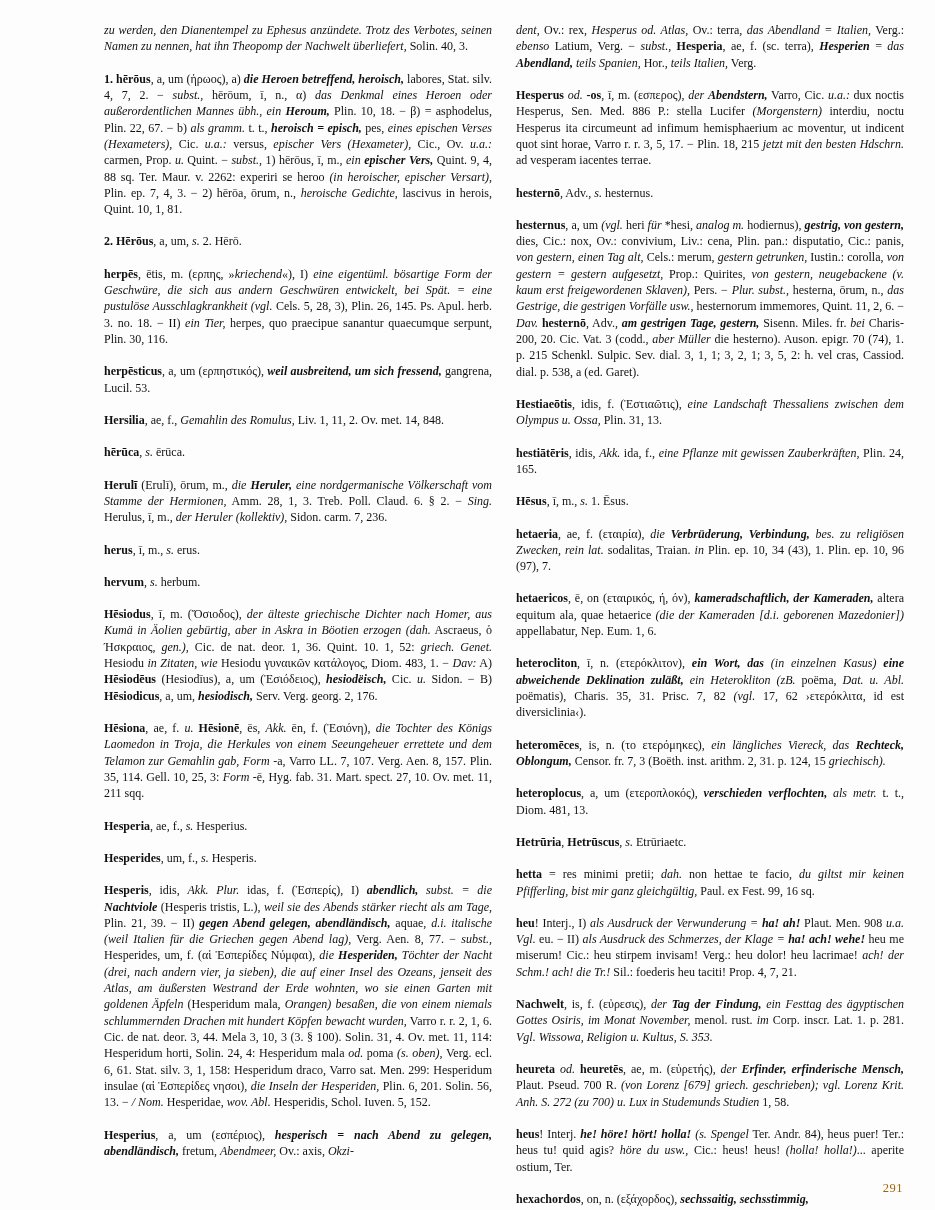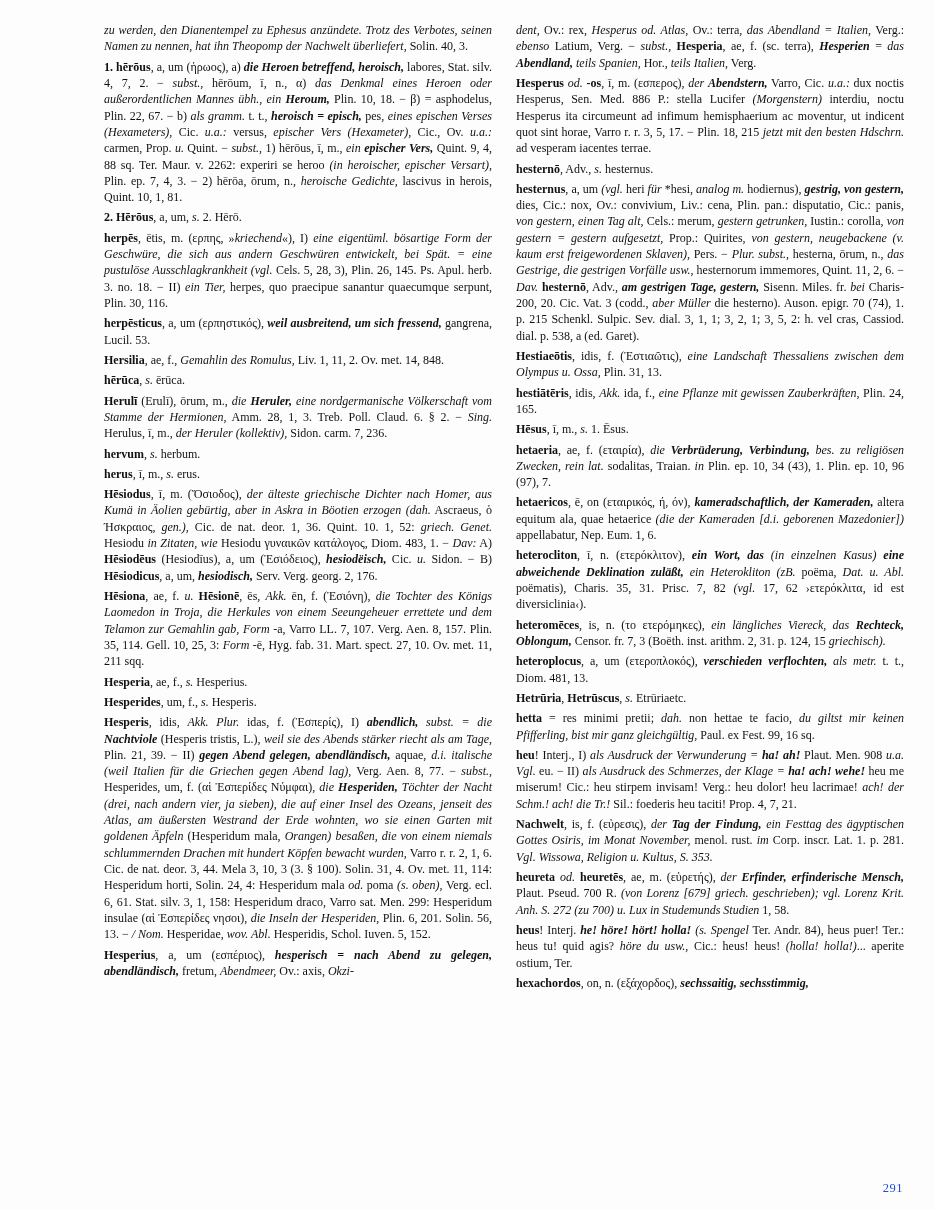--- a/index.html
+++ b/index.html
@@ -37,33 +37,33 @@
     text-justify: inter-word;
     hyphens: manual;
     -webkit-hyphens: manual;
   }
   .entry {
     margin: 0;
     padding: 0;
     text-indent: 0;
     text-align: justify;
   }
-  .entry + .entry { margin-top: 4px; }
+  .entry + .entry { margin-top: 16px; }
   
   .hw { font-weight: bold; }
   .it { font-style: italic; }
   .bi { font-weight: bold; font-style: italic; }
   .ul { }
   .pagenum {
     position: absolute;
     right: 32px;
     bottom: 14px;
     font-size: 12.5px;
     font-family: "Liberation Serif", serif;
-    color: #1d4ed8;
+    color: #a16207;
     letter-spacing: 0.5px;
   }
   
   .entry:last-child { }
 </style>
 </head>
 <body>
 
 <div id="page">
 
@@ -71,22 +71,22 @@
 
     <div class="column" id="col-left">
         <p class="entry"><span class="it">zu werden, den Dianentempel zu Ephesus anzündete. Trotz des Verbotes, seinen Namen zu nennen, hat ihn Theopomp der Nachwelt überliefert,</span> Solin. 40, 3.</p>
         <p class="entry"><span class="hw">1. hērōus</span>, a, um (ἡρωος), a) <span class="bi">die Heroen betreffend, heroisch,</span> labores, Stat. silv. 4, 7, 2. − <span class="it">subst.,</span> hērōum, ī, n., α) <span class="it">das Denkmal eines Heroen oder außerordentlichen Mannes übh., ein <span class="bi">Heroum,</span></span> Plin. 10, 18. − β) = asphodelus, Plin. 22, 67. − b) <span class="it">als gramm.</span> t. t., <span class="bi">heroisch = episch,</span> pes, <span class="it">eines epischen Verses (Hexameters),</span> Cic. <span class="it">u.a.:</span> versus, <span class="it">epischer Vers (Hexameter),</span> Cic., Ov. <span class="it">u.a.:</span> carmen, Prop. <span class="it">u.</span> Quint. − <span class="it">subst.,</span> 1) hērōus, ī, m., <span class="it">ein <span class="bi">epischer Vers,</span></span> Quint. 9, 4, 88 sq. Ter. Maur. v. 2262: experiri se heroo <span class="it">(in heroischer, epischer Versart),</span> Plin. ep. 7, 4, 3. − 2) hērōa, ōrum, n., <span class="it">heroische Gedichte,</span> lascivus in herois, Quint. 10, 1, 81.</p>
         <p class="entry"><span class="hw">2. Hērōus</span>, a, um, <span class="it">s.</span> 2. Hērō.</p>
         <p class="entry"><span class="hw">herpēs</span>, ētis, m. (ερπης, »<span class="it">kriechend</span>«), I) <span class="it">eine eigentüml. bösartige Form der Geschwüre, die sich aus andern Geschwüren entwickelt, bei Spät. = eine pustulöse Ausschlagkrankheit (vgl.</span> Cels. 5, 28, 3), Plin. 26, 145. Ps. Apul. herb. 3. no. 18. − II) <span class="it">ein Tier,</span> herpes, quo praecipue sanantur quaecumque serpunt, Plin. 30, 116.</p>
         <p class="entry"><span class="hw">herpēsticus</span>, a, um (ερπηστικός), <span class="bi">weil ausbreitend, um sich fressend,</span> gangrena, Lucil. 53.</p>
         <p class="entry"><span class="hw">Hersilia</span>, ae, f., <span class="it">Gemahlin des Romulus,</span> Liv. 1, 11, 2. Ov. met. 14, 848.</p>
         <p class="entry"><span class="hw">hērūca</span>, <span class="it">s.</span> ērūca.</p>
         <p class="entry"><span class="hw">Herulī</span> (Erulī), ōrum, m., <span class="it">die <span class="bi">Heruler,</span> eine nordgermanische Völkerschaft vom Stamme der Hermionen,</span> Amm. 28, 1, 3. Treb. Poll. Claud. 6. § 2. − <span class="it">Sing.</span> Herulus, ī, m., <span class="it">der Heruler (kollektiv),</span> Sidon. carm. 7, 236.</p>
+        <p class="entry"><span class="hw">herus</span>, ī, m., <span class="it">s.</span> erus.</p>
         <p class="entry"><span class="hw">hervum</span>, <span class="it">s.</span> herbum.</p>
-        <p class="entry"><span class="hw">herus</span>, ī, m., <span class="it">s.</span> erus.</p>
         <p class="entry"><span class="hw">Hēsiodus</span>, ī, m. (Ὅσιοδος), <span class="it">der älteste griechische Dichter nach Homer, aus Kumä in Äolien gebürtig, aber in Askra in Böotien erzogen (dah.</span> Ascraeus, ὁ Ήσκραιος, <span class="it">gen.),</span> Cic. de nat. deor. 1, 36. Quint. 10. 1, 52: <span class="it">griech. Genet.</span> Hesiodu <span class="it">in Zitaten, wie</span> Hesiodu γυναικῶν κατάλογος, Diom. 483, 1. − <span class="it">Dav:</span> A) <span class="hw">Hēsiodēus</span> (Hesiodīus), a, um (Ἑσιόδειος), <span class="bi">hesiodëisch,</span> Cic. <span class="it">u.</span> Sidon. − B) <span class="hw">Hēsiodicus</span>, a, um, <span class="bi">hesiodisch,</span> Serv. Verg. georg. 2, 176.</p>
         <p class="entry"><span class="hw">Hēsiona</span>, ae, f. <span class="it">u.</span> <span class="hw">Hēsionē</span>, ēs, <span class="it">Akk.</span> ēn, f. (Ἑσιόνη), <span class="it">die Tochter des Königs Laomedon in Troja, die Herkules von einem Seeungeheuer errettete und dem Telamon zur Gemahlin gab, Form</span> -a, Varro LL. 7, 107. Verg. Aen. 8, 157. Plin. 35, 114. Gell. 10, 25, 3: <span class="it">Form</span> -ē, Hyg. fab. 31. Mart. spect. 27, 10. Ov. met. 11, 211 sqq.</p>
         <p class="entry"><span class="hw">Hesperia</span>, ae, f., <span class="it">s.</span> Hesperius.</p>
         <p class="entry"><span class="hw">Hesperides</span>, um, f., <span class="it">s.</span> Hesperis.</p>
         <p class="entry"><span class="hw">Hesperis</span>, idis, <span class="it">Akk. Plur.</span> idas, f. (Ἑσπερίς), I) <span class="bi">abendlich,</span> <span class="it">subst. = die <span class="bi">Nachtviole</span></span> (Hesperis tristis, L.), <span class="it">weil sie des Abends stärker riecht als am Tage,</span> Plin. 21, 39. − II) <span class="bi">gegen Abend gelegen, abendländisch,</span> aquae, <span class="it">d.i. italische (weil Italien für die Griechen gegen Abend lag),</span> Verg. Aen. 8, 77. − <span class="it">subst.,</span> Hesperides, um, f. (αἱ Ἑσπερίδες Νύμφαι), <span class="it">die <span class="bi">Hesperiden,</span> Töchter der Nacht (drei, nach andern vier, ja sieben), die auf einer Insel des Ozeans, jenseit des Atlas, am äußersten Westrand der Erde wohnten, wo sie einen Garten mit goldenen Äpfeln</span> (Hesperidum mala, <span class="it">Orangen) besaßen, die von einem niemals schlummernden Drachen mit hundert Köpfen bewacht wurden,</span> Varro r. r. 2, 1, 6. Cic. de nat. deor. 3, 44. Mela 3, 10, 3 (3. § 100). Solin. 31, 4. Ov. met. 11, 114: Hesperidum horti, Solin. 24, 4: Hesperidum mala <span class="it">od.</span> poma <span class="it">(s. oben),</span> Verg. ecl. 6, 61. Stat. silv. 3, 1, 158: Hesperidum draco, Varro sat. Men. 299: Hesperidum insulae (αἱ Ἑσπερίδες νησοι), <span class="it">die Inseln der Hesperiden,</span> Plin. 6, 201. Solin. 56, 13. − <span class="it">/ Nom.</span> Hesperidae, <span class="it">wov. Abl.</span> Hesperidis, Schol. Iuven. 5, 152.</p>
         <p class="entry"><span class="hw">Hesperius</span>, a, um (εσπέριος), <span class="bi">hesperisch = nach Abend zu gelegen, abendländisch,</span> fretum, <span class="it">Abendmeer,</span> Ov.: axis, <span class="it">Okzi-</span></p>
       </div>
 
     <div class="column" id="col-right">
         <p class="entry"><span class="it">dent,</span> Ov.: rex, <span class="it">Hesperus od. Atlas,</span> Ov.: terra, <span class="it">das Abendland = Italien,</span> Verg.: <span class="it">ebenso</span> Latium, Verg. − <span class="it">subst.,</span> <span class="hw">Hesperia</span>, ae, f. (sc. terra), <span class="bi">Hesperien</span> = <span class="it">das <span class="bi">Abendland,</span> teils Spanien,</span> Hor., <span class="it">teils Italien,</span> Verg.</p>

